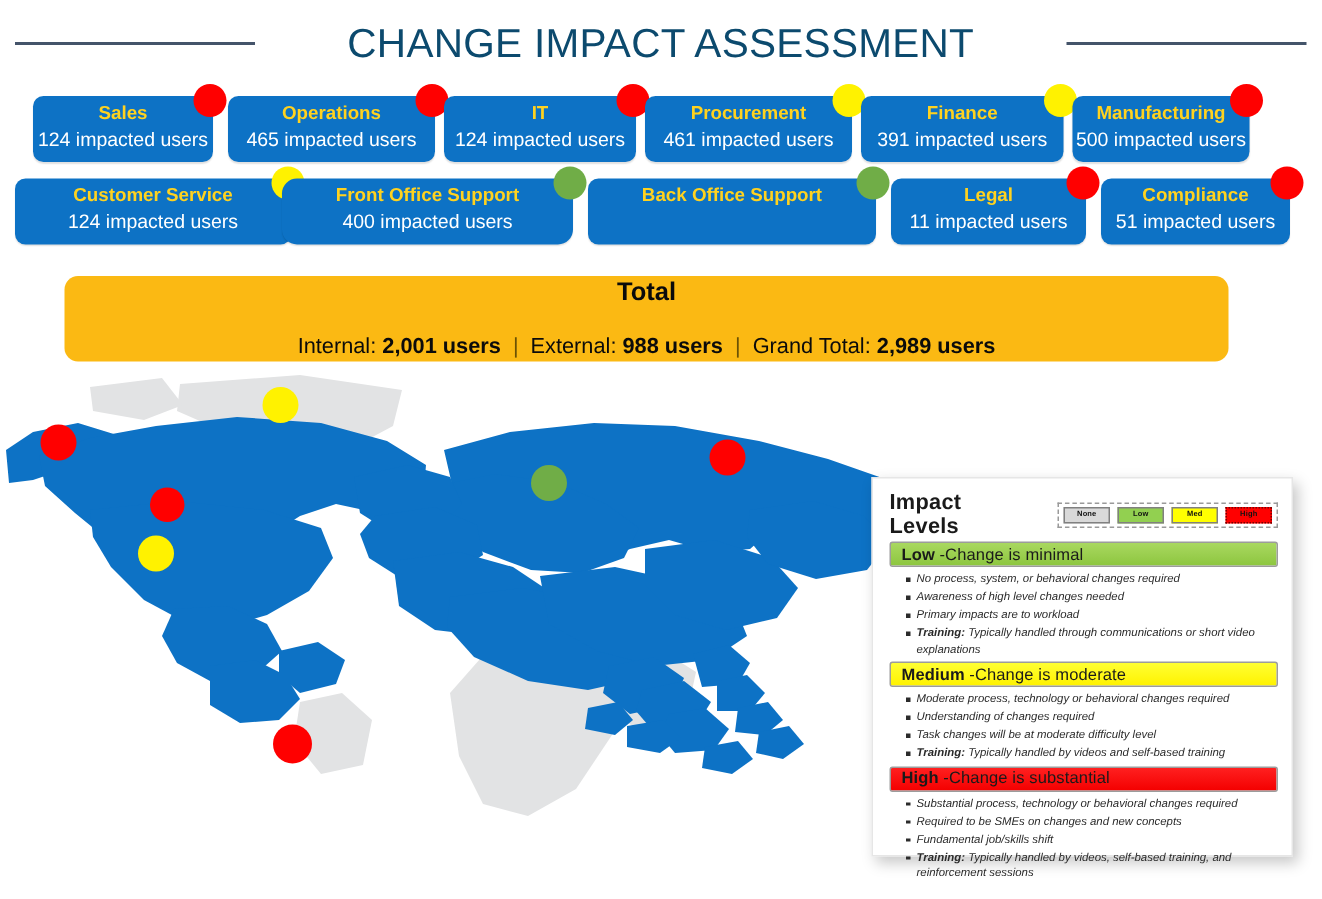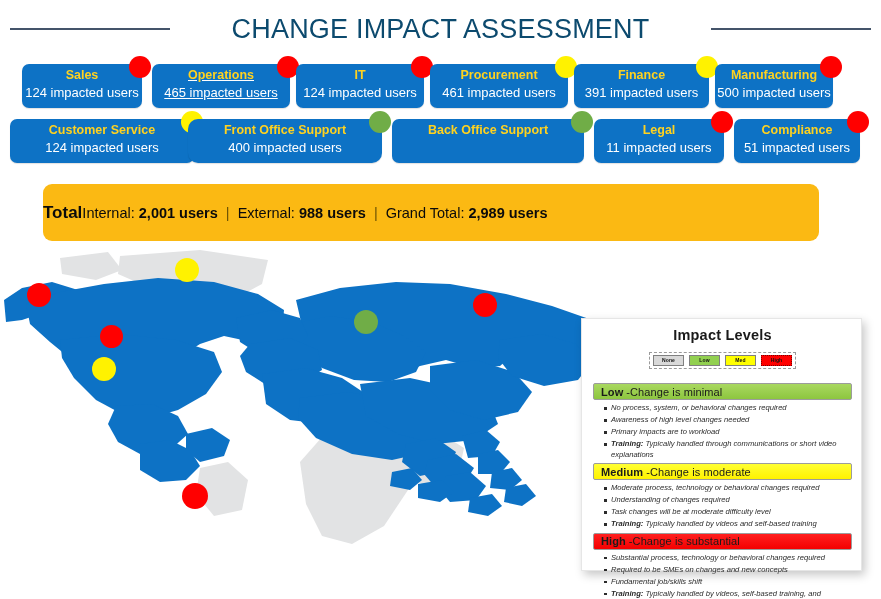--- a/index.html
+++ b/index.html
@@ -50,21 +50,21 @@
     top: -8px; right: -9px;
   }
   .dot.red    { background: #FF0000; }
   .dot.yellow { background: #FFF200; }
   .dot.green  { background: #70AD47; }
 
   
   .total-banner {
     position: absolute; left: 43px; top: 184px; width: 776px; height: 57px;
     background: #FBB913; border-radius: 9px;
-    display: flex; flex-direction: row; align-items: center; justify-content: flex-start;
+    display: flex; flex-direction: column; align-items: center; justify-content: space-between;
     color: #0B0B0B;
   }
   .total-title { font-size: 17px; font-weight: bold; line-height: 22px; }
   .total-line  { font-size: 14.5px; line-height: 20px; white-space: nowrap; }
   .total-line b { font-weight: bold; }
   .total-sep { color: #6b5204; margin: 0 4px; font-weight: normal; }
 
   
   .map-wrap { position: absolute; left: 0; top: 248px; width: 881px; height: 351px; overflow: hidden; }
   .map-wrap svg { position: absolute; left: 0; top: 0; width: 881px; height: 351px; }
@@ -76,21 +76,21 @@
   .map-dot.yellow { background: #FFF200; }
   .map-dot.green  { background: #70AD47; }
 
   
   .legend {
     position: absolute; left: 581px; top: 318px; width: 281px; height: 253px;
     background: #FFFFFF; border: 1px solid #E6E6E6;
     box-shadow: 3px 4px 9px rgba(0,0,0,.22);
     padding: 8px 9px 6px 11px;
   }
-  .legend-head { display: flex; align-items: center; gap: 9px; margin-bottom: 14px; flex-direction: column; }
+  .legend-head { display: flex; align-items: center; gap: 19px; margin-bottom: 2px; }
   .legend-title { font-size: 14.5px; font-weight: bold; color: #1A1A1A; letter-spacing: .2px; }
   .chip-box { display: flex; gap: 5px; border: 1px dashed #9a9a9a; padding: 2px 3px; }
   .chip {
     width: 31px; height: 11px; border: 1px solid #808080;
     font-size: 5px; font-weight: bold; color: #111;
     display: flex; align-items: center; justify-content: center;
     line-height: 1; letter-spacing: .1px;
   }
   .chip.none { background: #D9D9D9; }
   .chip.low  { background: #92D050; }
@@ -129,21 +129,21 @@
     <div class="title-rule right"></div>
   </div>
 
   <div class="cards">
     <div class="card-row row1" id="dept-row-1">
         <div class="dept-card" style="left: 22px; width: 120px;">
           <span class="dept-name">Sales</span>
           <span class="dept-count">124 impacted users</span>
           <span class="dot red"></span>
         </div>
-        <div class="dept-card" style="left: 152px; width: 138px; text-decoration: underline;">
+        <div class="dept-card" style="left: 152px; width: 138px;">
           <span class="dept-name">Operations</span>
           <span class="dept-count">465 impacted users</span>
           <span class="dot red"></span>
         </div>
         <div class="dept-card" style="left: 296px; width: 128px;">
           <span class="dept-name">IT</span>
           <span class="dept-count">124 impacted users</span>
           <span class="dot red"></span>
         </div>
         <div class="dept-card" style="left: 430px; width: 138px;">

